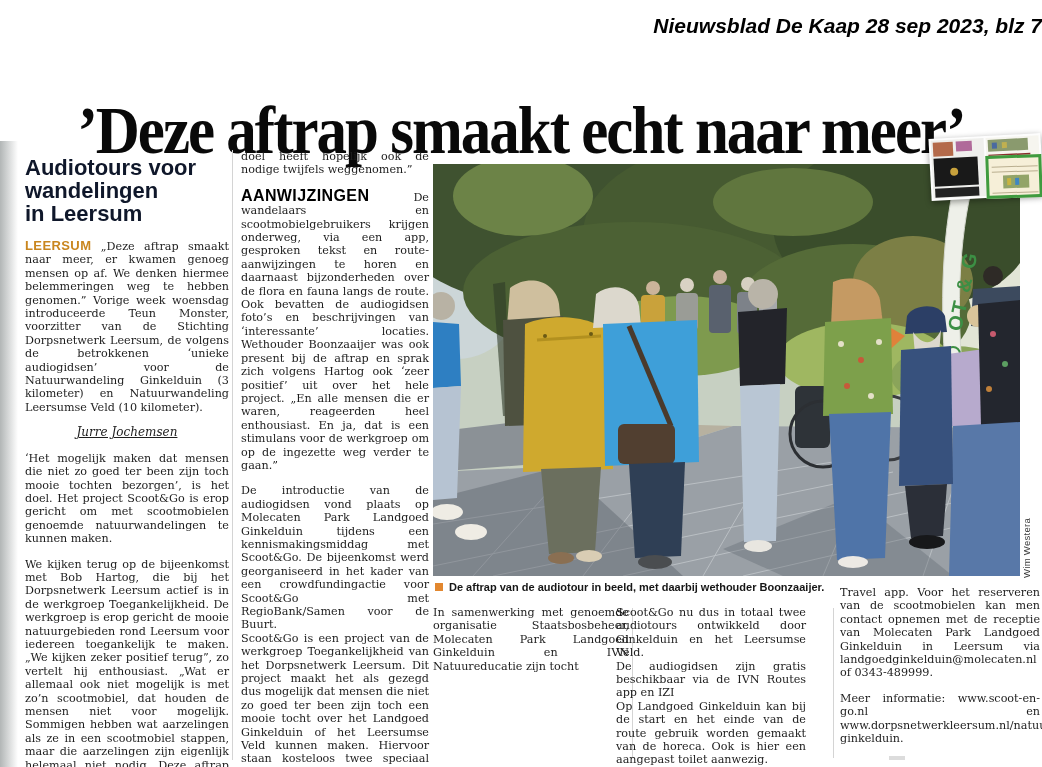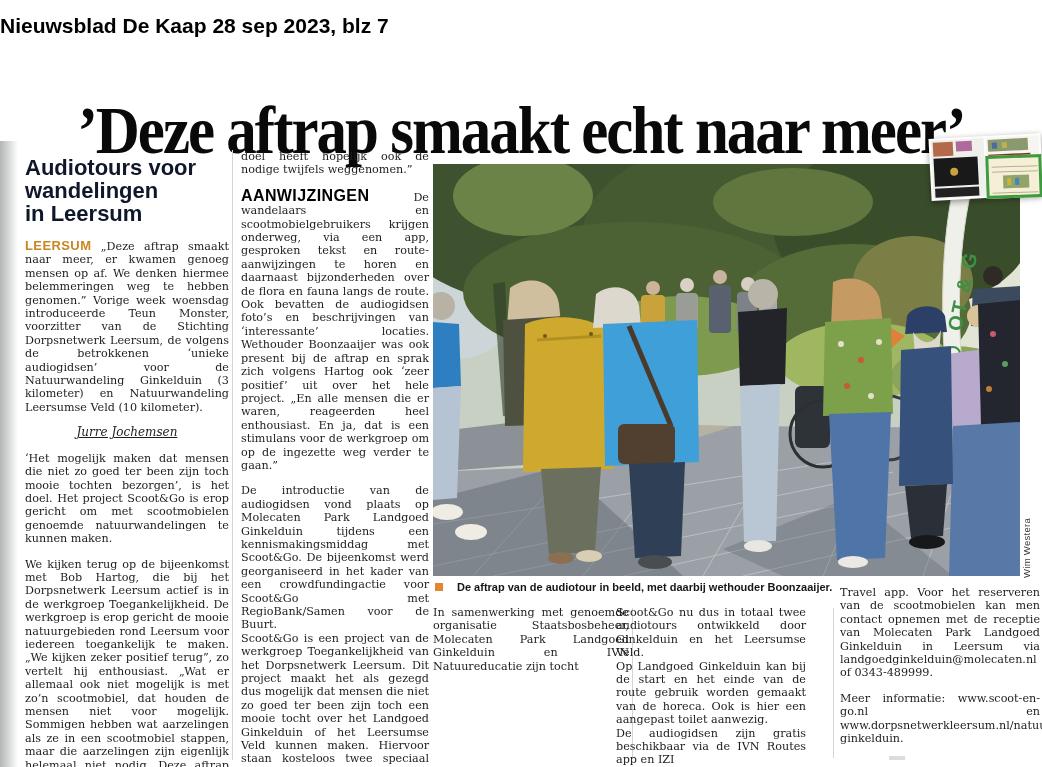--- a/index.html
+++ b/index.html
@@ -1,42 +1,42 @@
 <!DOCTYPE html>
 <html><head>
 <meta charset="utf-8">
 <title>Nieuwsblad De Kaap</title>
 <style>
   html,body{margin:0;padding:0;background:#ffffff;}
   .page{position:relative;width:1042px;height:767px;background:#ffffff;overflow:hidden;
         font-family:"DejaVu Serif",serif;color:#1d1d1d;}
   .scan-edge{position:absolute;left:0;top:141px;width:20px;height:626px;
         background:linear-gradient(90deg,#b2b6b6 0%,rgba(255,255,255,0) 90%);}
-  .header-note{position:absolute;left:0;top:14px;width:100%;text-align:left;
-        font-family:"Liberation Sans",sans-serif;font-weight:600;font-size:21px;color:#000;}
+  .header-note{position:absolute;left:0;top:14px;width:100%;text-align:right;
+        font-family:"Liberation Sans",sans-serif;font-weight:600;font-size:21px;color:#000;font-style:italic;}
   .headline{position:absolute;left:0;top:50px;width:100%;text-align:center;white-space:nowrap;
         font-family:"Liberation Serif",serif;font-weight:700;font-size:61px;letter-spacing:-2px;
         transform:scaleY(1.12);transform-origin:top center;color:#090909;}
   .col{position:absolute;text-align:justify;font-size:11.2px;line-height:13.4px;}
   .col p{margin:0 0 12px 0;}
   .col p.tight{margin:0;}
   .subheading{font-family:"Liberation Sans",sans-serif;font-weight:700;font-size:22px;
         line-height:23px;white-space:pre-line;color:#0f172a;margin:10px 0 14px 0;text-align:left;}
   .tag{font-family:"Liberation Sans",sans-serif;font-weight:700;font-size:13px;
         letter-spacing:.4px;}
   .lead-in{font-family:"Liberation Sans",sans-serif;font-weight:700;font-size:16px;
         letter-spacing:.4px;color:#000;}
   .byline{font-style:italic;font-size:12px;text-align:center;margin:2px 0 14px 0;text-decoration:underline;}
   .vrule{position:absolute;width:1px;background:#d4d4d4;}
   .photo{position:absolute;left:433px;top:164px;width:587px;height:412px;overflow:hidden;background:#c7d0c2;}
   .photo svg{display:block;}
   .credit{position:absolute;left:1021px;top:466px;height:112px;
         font-family:"Liberation Sans",sans-serif;font-size:9.5px;color:#3b3b3b;
         writing-mode:vertical-rl;transform:rotate(180deg);letter-spacing:.3px;}
-  .caption-row{position:absolute;left:435px;top:581px;width:595px;display:flex;gap:14px;align-items:flex-start;}
+  .caption-row{position:absolute;left:435px;top:581px;width:595px;display:flex;gap:6px;align-items:flex-start;}
   .caption-bullet{width:8px;height:8px;background:#e2872f;margin-top:2px;flex:0 0 auto;}
   .caption-text{font-family:"Liberation Sans",sans-serif;font-weight:700;font-size:11px;color:#161616;line-height:12px;}
   .thumb-spread{position:absolute;left:930px;top:136px;width:112px;height:62px;background:#fdfdfd;
         box-shadow:0 2px 6px rgba(0,0,0,.4);transform:rotate(-3deg);display:flex;gap:2px;padding:2px;box-sizing:border-box;}
   .thumb-page{flex:1;position:relative;overflow:hidden;}
   .thumb-page.left{background:#efefec;}
   .thumb-page.right{background:#f6f5ef;}
   .tp-block{position:absolute;}
   .thumb-highlight{position:absolute;left:986px;top:155px;width:56px;height:43px;background:#f6efd8;
         border:3px solid #3f9b3f;box-sizing:border-box;transform:rotate(-2deg);overflow:hidden;}
@@ -210,22 +210,22 @@
     <div class="caption-bullet"></div>
     <div class="caption-text">De aftrap van de audiotour in beeld, met daarbij wethouder Boonzaaijer.</div>
   </div>
 
   <div class="col" style="left:433px;top:606px;width:196px;">
     <p class="tight">In samenwerking met genoemde organisatie Staatsbosbeheer, Molecaten Park Landgoed Ginkelduin en IVN Natuureducatie zijn tocht</p>
   </div>
   <div class="vrule" style="left:632px;top:608px;height:150px;"></div>
   <div class="col" style="left:616px;top:606px;width:190px;">
     <p class="tight">Scoot&amp;Go nu dus in totaal twee audiotours ontwikkeld door Ginkelduin en het Leersumse Veld.</p>
+    <p class="tight">De audiogidsen zijn gratis beschikbaar via de IVN Routes app en IZI</p>
     <p class="tight">Op Landgoed Ginkelduin kan bij de start en het einde van de route gebruik worden gemaakt van de horeca. Ook is hier een aangepast toilet aanwezig.</p>
-    <p class="tight">De audiogidsen zijn gratis beschikbaar via de IVN Routes app en IZI</p>
   </div>
   <div class="vrule" style="left:833px;top:608px;height:150px;"></div>
   <div class="col" style="left:840px;top:586px;width:200px;">
     <p>Travel app. Voor het reserveren van de scootmobielen kan men contact opnemen met de receptie van Molecaten Park Landgoed Ginkelduin in Leersum via landgoedginkelduin@molecaten.nl of 0343-489999.</p>
     <p class="tight">Meer informatie: www.scoot-en-go.nl en www.dorpsnetwerkleersum.nl/natuurwandeling-ginkelduin.</p>
   </div>
 
   <div class="thumb-spread">
     <div class="thumb-page left">
       <div class="tp-block" style="left:2px;top:2px;width:20px;height:14px;background:#b46a4a;"></div>

